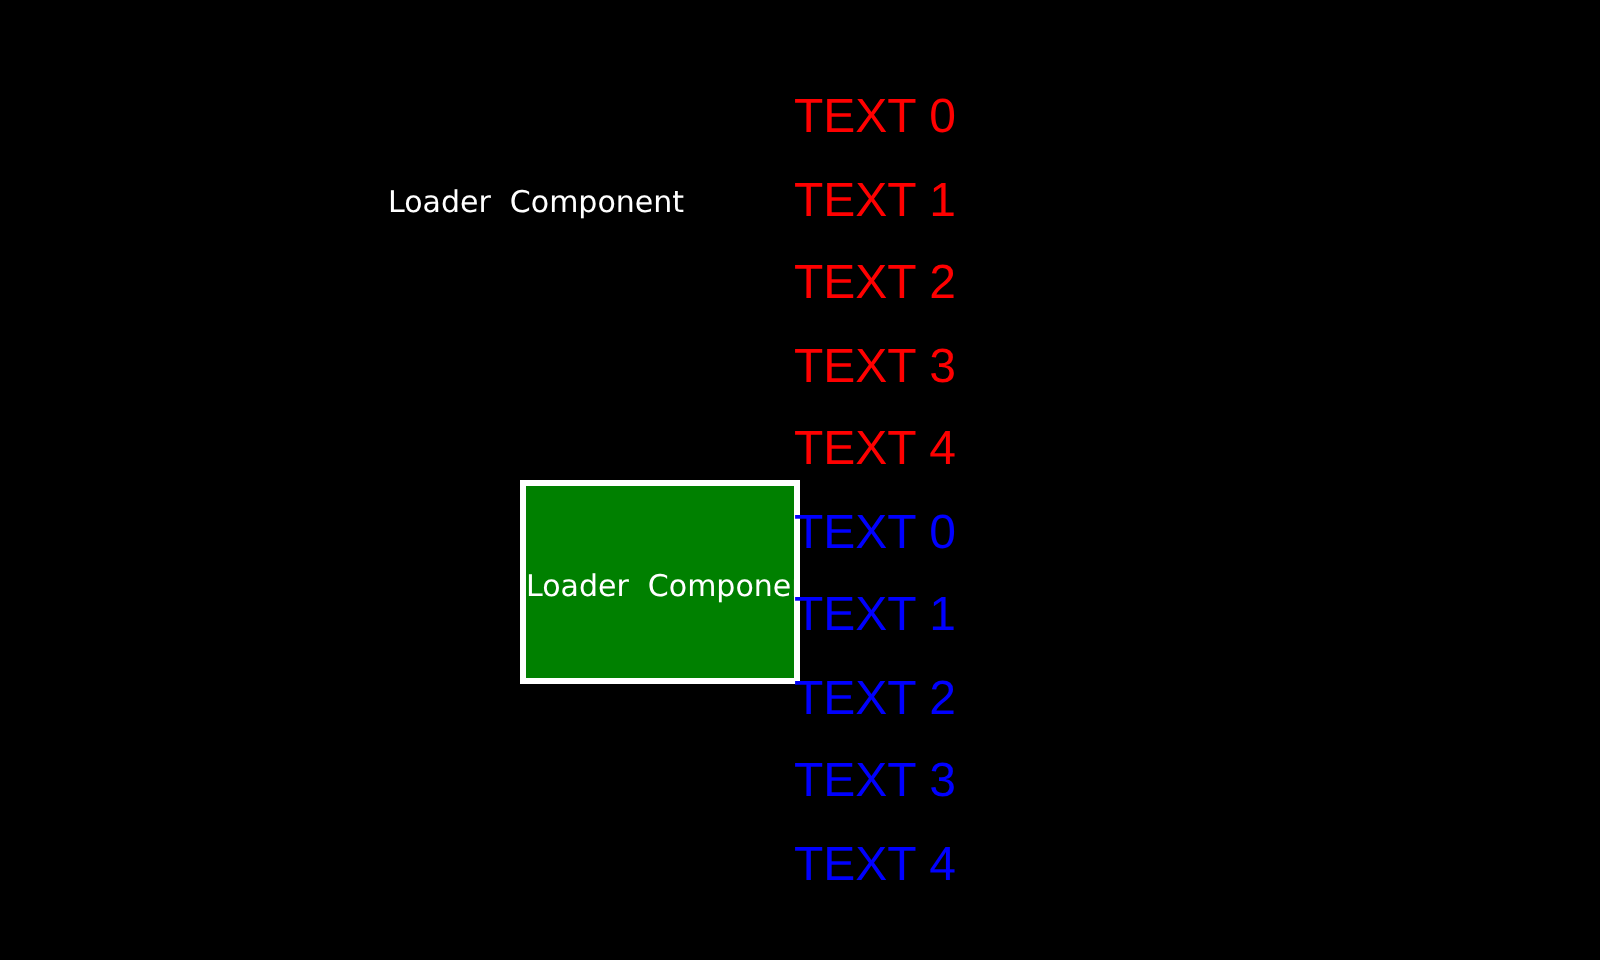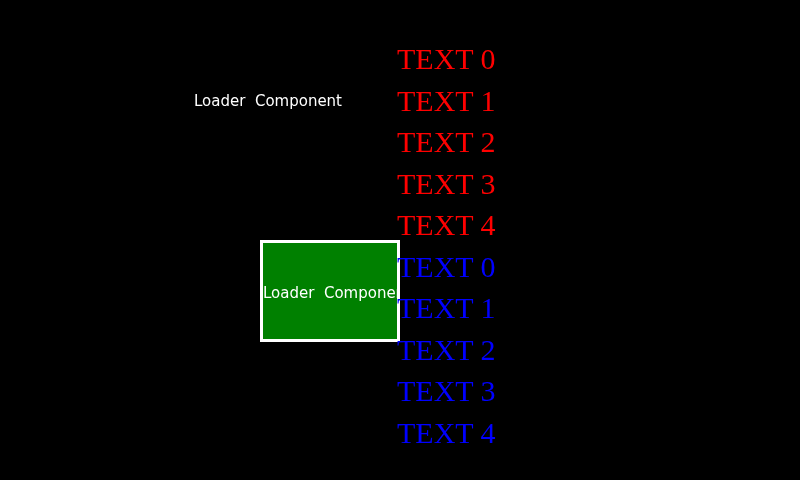--- a/index.html
+++ b/index.html
@@ -36,22 +36,22 @@
     left: 0px;
     top: 42px;
     font-size: 15px;
     line-height: 17px;
     color: #ffffff;
     white-space: pre;
   }
   .list-row {
     position: absolute;
     left: 397px;
-    font-family: Liberation Serif, serif;
-    font-size: 30px;
+    font-family: Liberation Sans, sans-serif;
+    font-size: 24px;
     line-height: 42px;
     white-space: pre;
   }
   .row-0 { top: 38px; }
   .row-1 { top: 80px; }
   .row-2 { top: 121px; }
   .row-3 { top: 163px; }
   .row-4 { top: 204px; }
   .row-5 { top: 246px; }
   .row-6 { top: 287px; }

